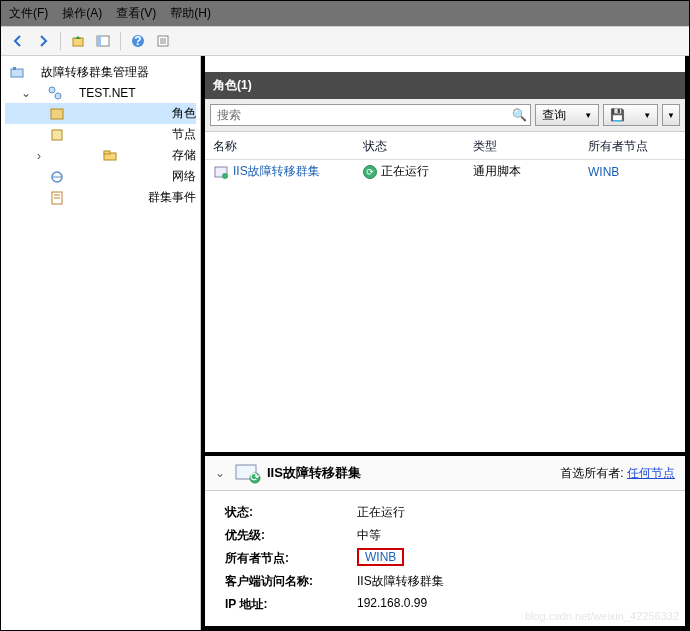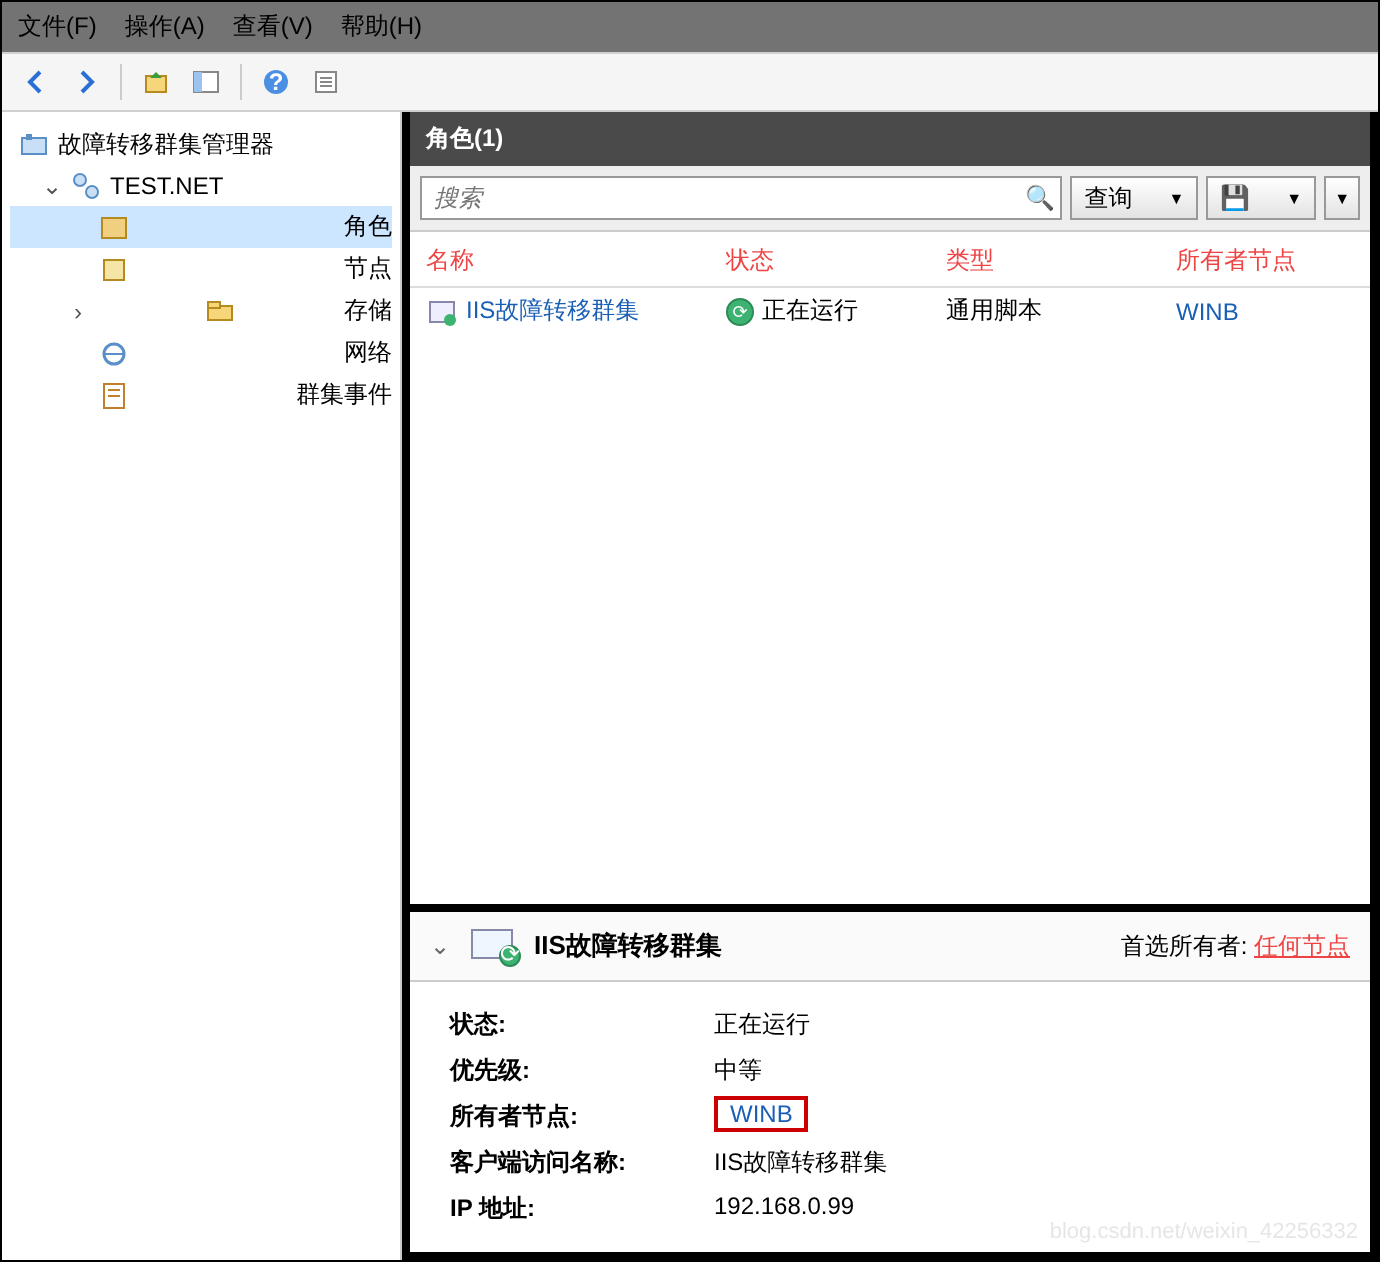--- a/index.html
+++ b/index.html
@@ -4,54 +4,54 @@
 <style>
 * { box-sizing: border-box; margin: 0; padding: 0; font-family: "Microsoft YaHei", "SimSun", Arial, sans-serif; font-size: 12px; }
 body { background: #fff; width: 690px; height: 631px; overflow: hidden; border: 1px solid #000; }
 .menubar { display: flex; gap: 14px; padding: 4px 8px; background: #737373; }
 .menubar span { cursor: default; }
 .toolbar { display: flex; align-items: center; gap: 3px; padding: 3px 6px; border-top: 1px solid #d0d0d0; border-bottom: 1px solid #d0d0d0; background: #f5f5f5; }
 .tb-btn { width: 22px; height: 22px; display: flex; align-items: center; justify-content: center; border: 1px solid transparent; cursor: pointer; }
 .tb-sep { width: 1px; height: 18px; background: #ccc; margin: 0 3px; }
 .main { display: flex; height: calc(100% - 55px); }
 .tree { width: 200px; border-right: 1px solid #ccc; padding: 6px 4px; background: #fff; }
-.tree-row { display: flex; align-items: center; gap: 4px; padding: 2px 0 2px 4px; white-space: nowrap; cursor: default; }
+.tree-row { display: flex; align-items: center; gap: 16px; padding: 2px 0 2px 4px; white-space: nowrap; cursor: default; }
 .tree-row.sel { background: #cde6ff; }
 .tree-indent1 { padding-left: 16px; }
 .tree-indent2 { padding-left: 44px; justify-content: space-between; }
 .twist { width: 10px; display: inline-block; color: #555; }
 .icn { width: 16px; height: 16px; display: inline-flex; align-items: center; justify-content: center; }
 .right { flex: 1; display: flex; flex-direction: column; border: 4px solid #000; border-top-width: 0; }
-.right-inner { flex:1; display:flex; flex-direction:column; }
+.right-inner { flex:1; display:flex; flex-direction:column;margin-top:16px; }
 .panel-title { background: #4a4a4a; color: #fff; padding: 5px 8px; font-weight: bold; }
 .search-row { display: flex; align-items: center; gap: 4px; padding: 5px; background: #eee; border-bottom: 1px solid #ccc; }
 .search-box { flex: 1; display: flex; align-items: center; border: 1px solid #999; background: #fff; height: 22px; }
-.search-box input { flex: 1; border: none; outline: none; padding: 0 6px; font-style: italic; color: #888; font-size: 12px; }
+.search-box input { flex: 1; border: none; outline: none; padding: 0 6px; color: #888; font-size: 12px; }
 .search-mag { width: 20px; text-align: center; color: #666; }
 .sr-btn { height: 22px; display: flex; align-items: center; gap: 18px; padding: 0 6px; border: 1px solid #999; background: linear-gradient(#fff,#e3e3e3); cursor: pointer; }
 .sr-btn .caret { font-size: 8px; }
-.cols { display: flex; padding: 6px 8px 4px; border-bottom: 1px solid #ddd; color: #ef4444; }
+.cols { display: flex; padding: 6px 8px 4px; border-bottom: 1px solid #ddd; color: #0f172a; }
 .col-name { width: 150px; }
 .col-status { width: 110px; }
 .col-type { width: 115px; }
 .col-owner { flex: 1; }
 .list-area { flex: 1; overflow: auto; position: relative; }
 .list-row { display: flex; padding: 3px 8px; align-items: center; }
 .cell-name { width: 150px; display: flex; align-items: center; gap: 4px; }
 .cell-name a { color: #1a5fb4; text-decoration: none; }
 .cell-status { width: 110px; display: flex; align-items: center; gap: 4px; }
 .cell-type { width: 115px; }
 .cell-owner { flex: 1; color: #1a5fb4; }
 .status-dot { width: 14px; height: 14px; border-radius: 50%; background: #3cb371; display: inline-flex; align-items: center; justify-content: center; color: #fff; font-size: 9px; border: 1px solid #2e8b57; }
 .detail { border-top: 4px solid #000; margin-top: 4px; }
 .detail-head { display: flex; align-items: center; padding: 6px 10px; border-bottom: 1px solid #ccc; background: #fafafa; }
 .detail-head .chev { width: 18px; color: #666; cursor: pointer; }
 .detail-head .ttl { font-weight: bold; font-size: 13px; margin-left: 6px; }
 .detail-head .prefown { margin-left: auto; }
-.detail-head a { color: #ef4444; text-decoration: underline; cursor: pointer; }
+.detail-head a { color: #1d4ed8; text-decoration: underline; cursor: pointer; }
 .detail-body { padding: 10px 20px; }
 .detail-body .drow { display: flex; padding: 3px 0; gap: 12px; }
 .detail-body .dlab { width: 120px; font-weight: bold; }
 .detail-body .dval { }
 .boxed { border: 2px solid #cc0000; padding: 0 6px; color: #1a5fb4; }
 .watermark { position: absolute; right: 6px; bottom: 4px; color: #e6e6e6; font-size: 11px; pointer-events: none; }
 </style>
 </head>
 <body>
 

